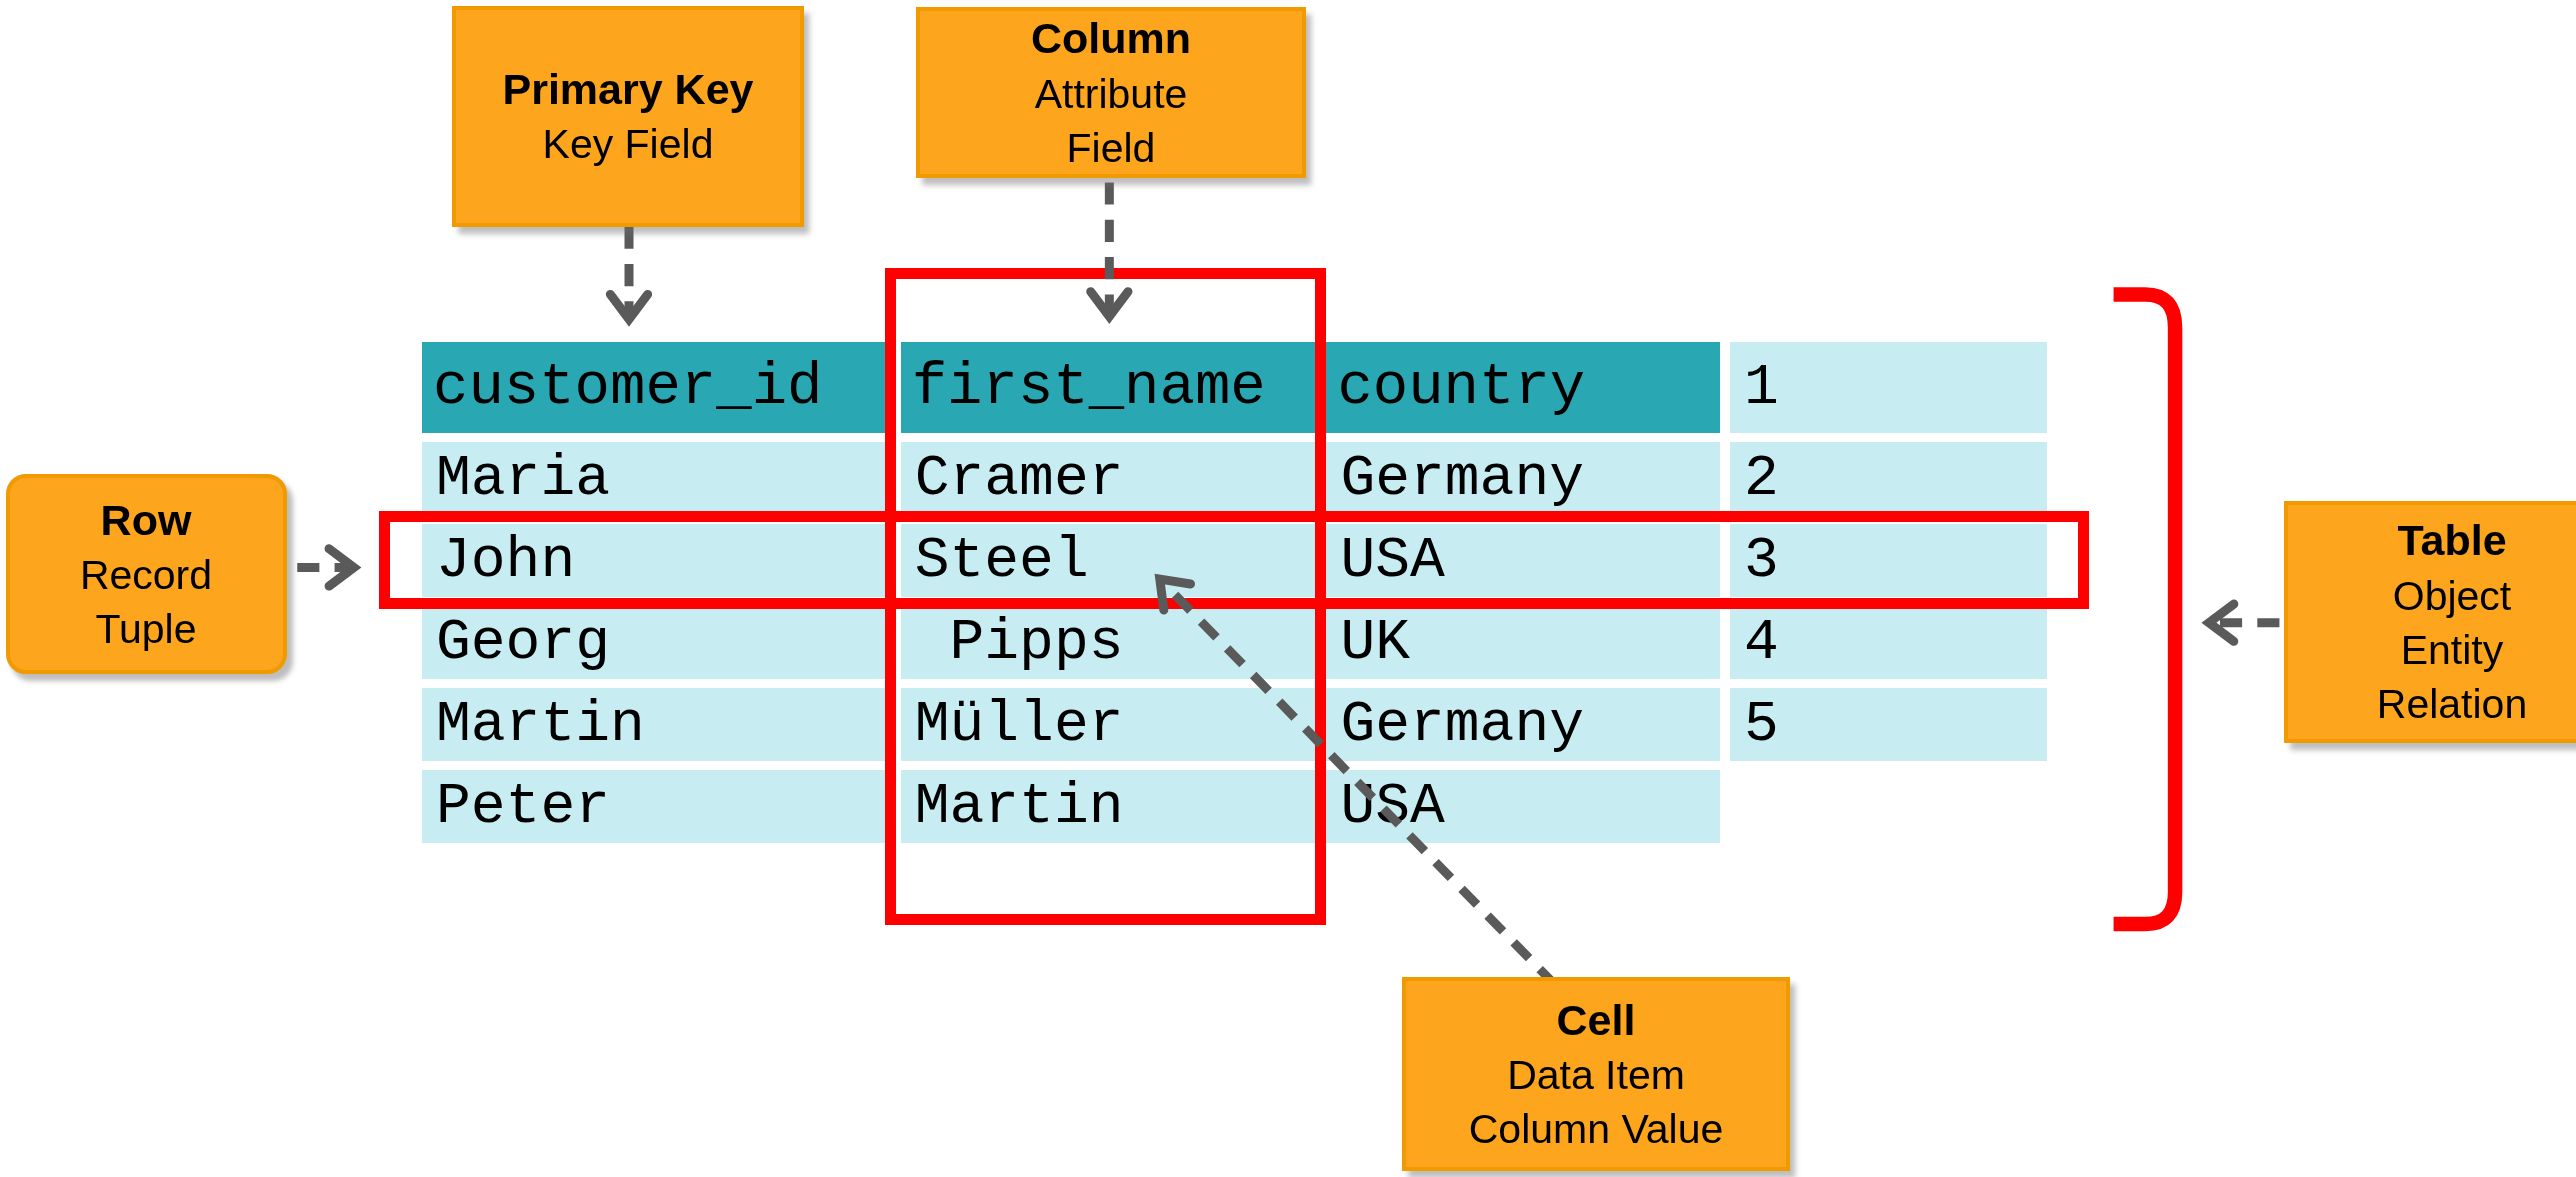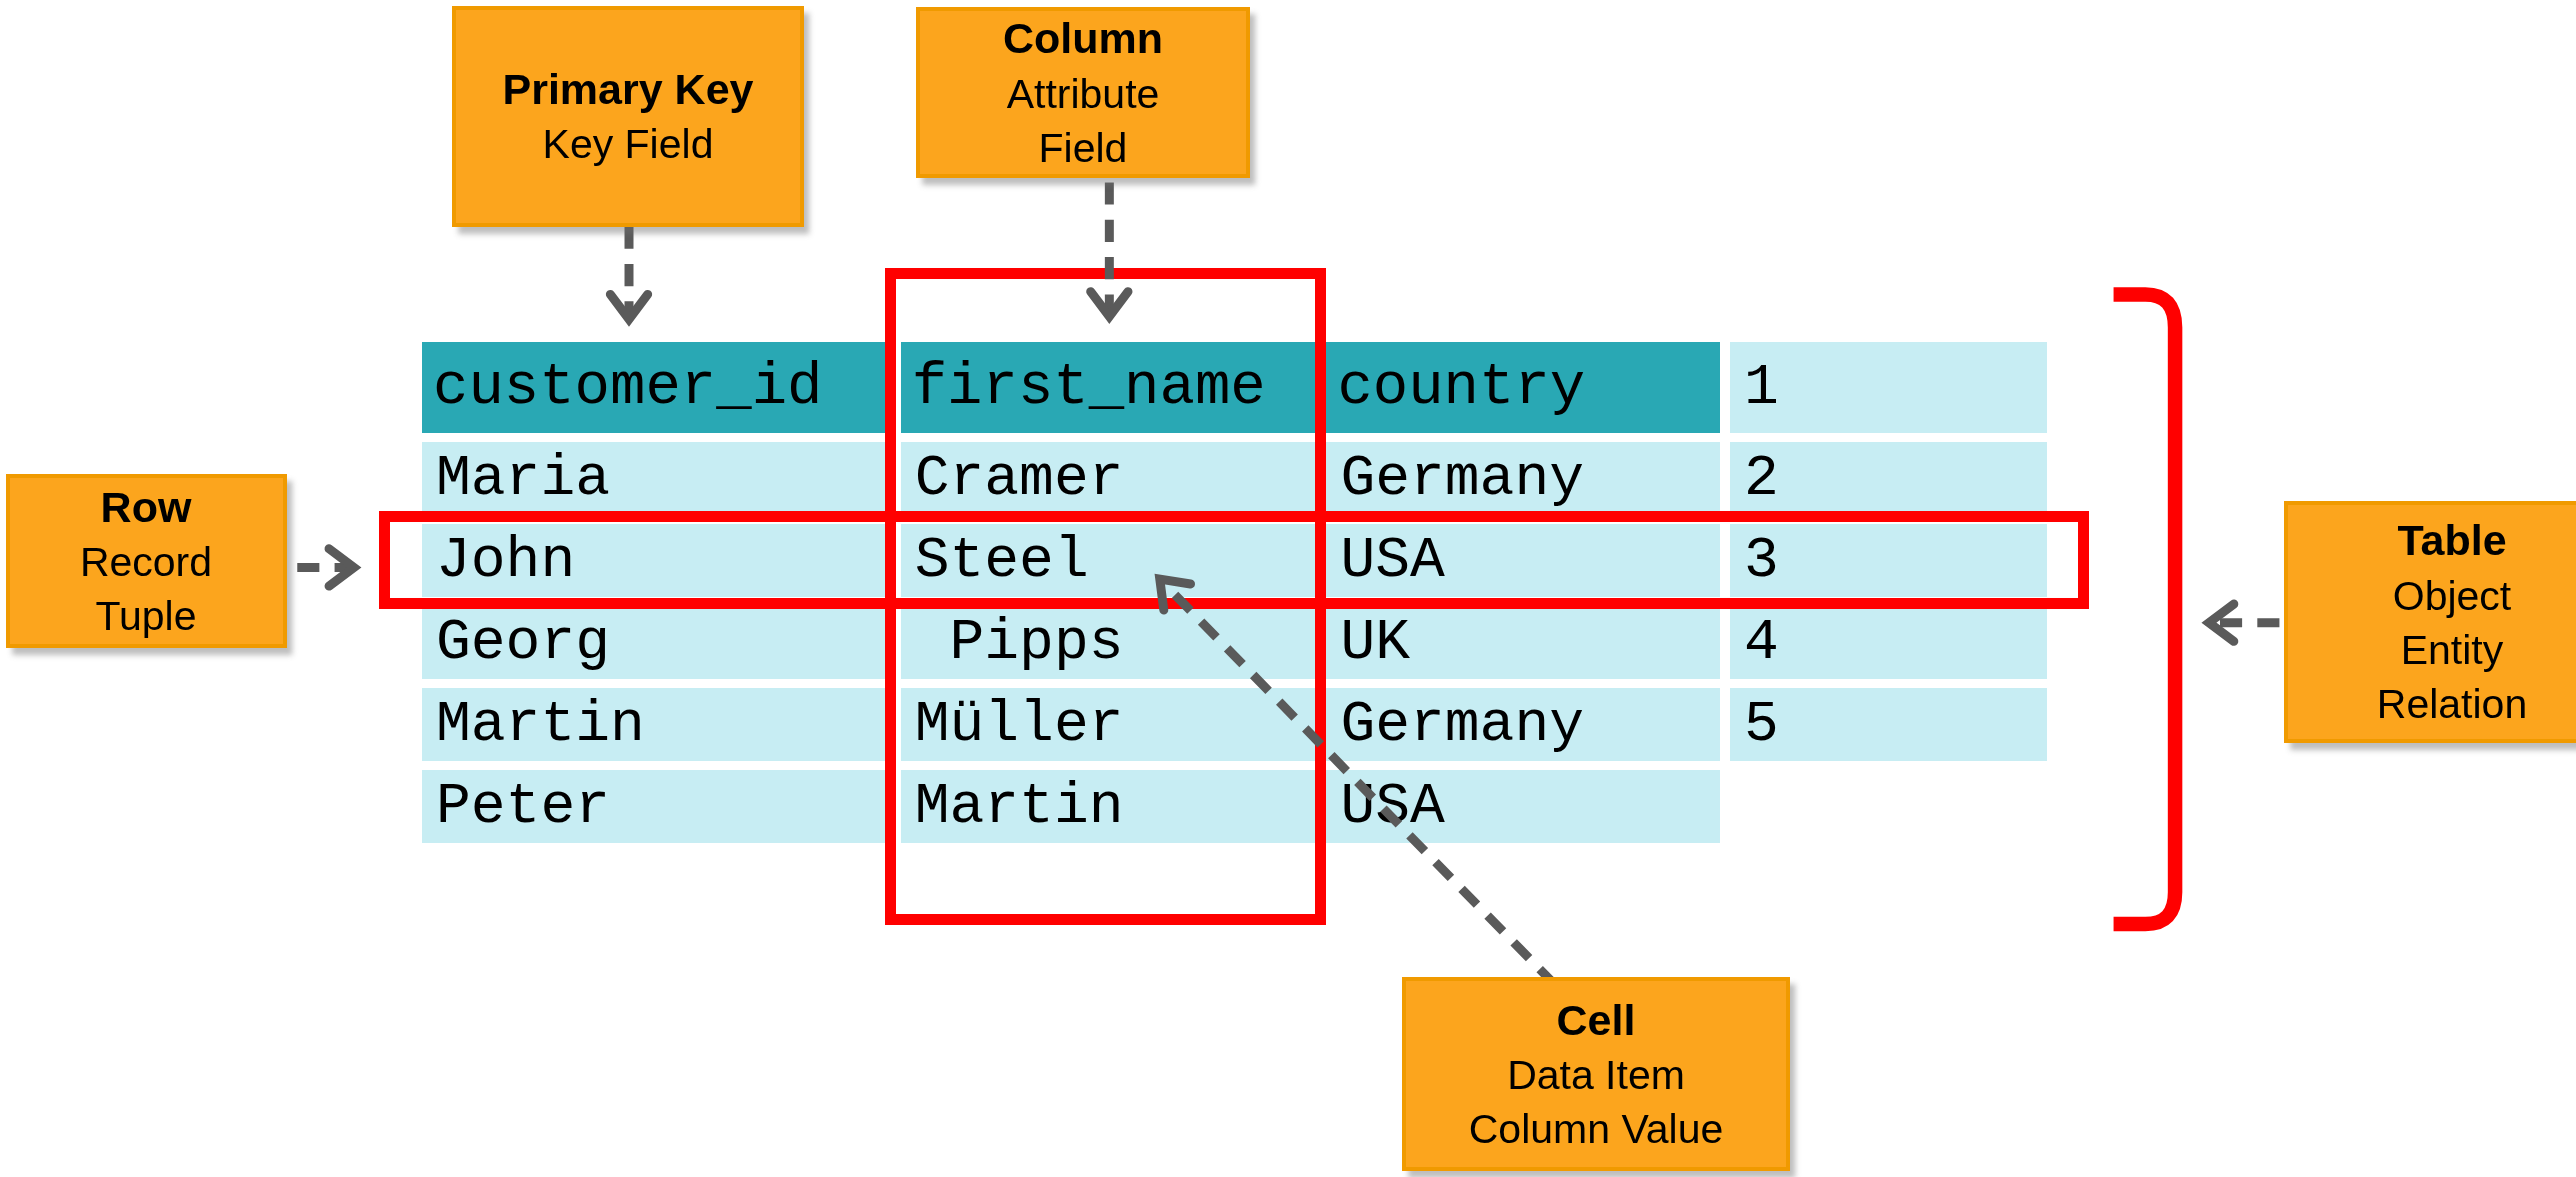--- a/index.html
+++ b/index.html
@@ -31,22 +31,22 @@
 
   
   .callout{position:absolute;background:#FCA51D;border:4.1px solid #F09A00;
            box-shadow:5.5px 7px 5.5px rgba(110,110,110,0.45);
            display:flex;flex-direction:column;align-items:center;justify-content:center;
            text-align:center;color:#000;z-index:5;box-sizing:border-box;}
   .co-title{font-weight:bold;font-size:43px;line-height:1.32;}
   .co-line{font-size:41px;line-height:1.32;}
 
   .co-primary-key{left:452px;top:5.5px;width:352px;height:221px;}
-  .co-column{left:916px;top:7px;width:334px;height:171px;}
-  .co-row{left:5.5px;top:474px;width:281px;height:174px;}
+  .co-column{left:916px;top:7px;width:390px;height:171px;}
+  .co-row{left:5.5px;top:474px;width:281px;height:200px;border-radius:20px;}
   .co-table{left:2284px;top:501px;width:336px;height:242px;}
   .co-cell{left:1402px;top:977px;width:388px;height:194px;}
 </style>
 </head>
 <body>
 
 <div class="canvas">
 
   <div class="dbgrid" id="dbgrid">
       <div class="hcell">customer_id</div>

